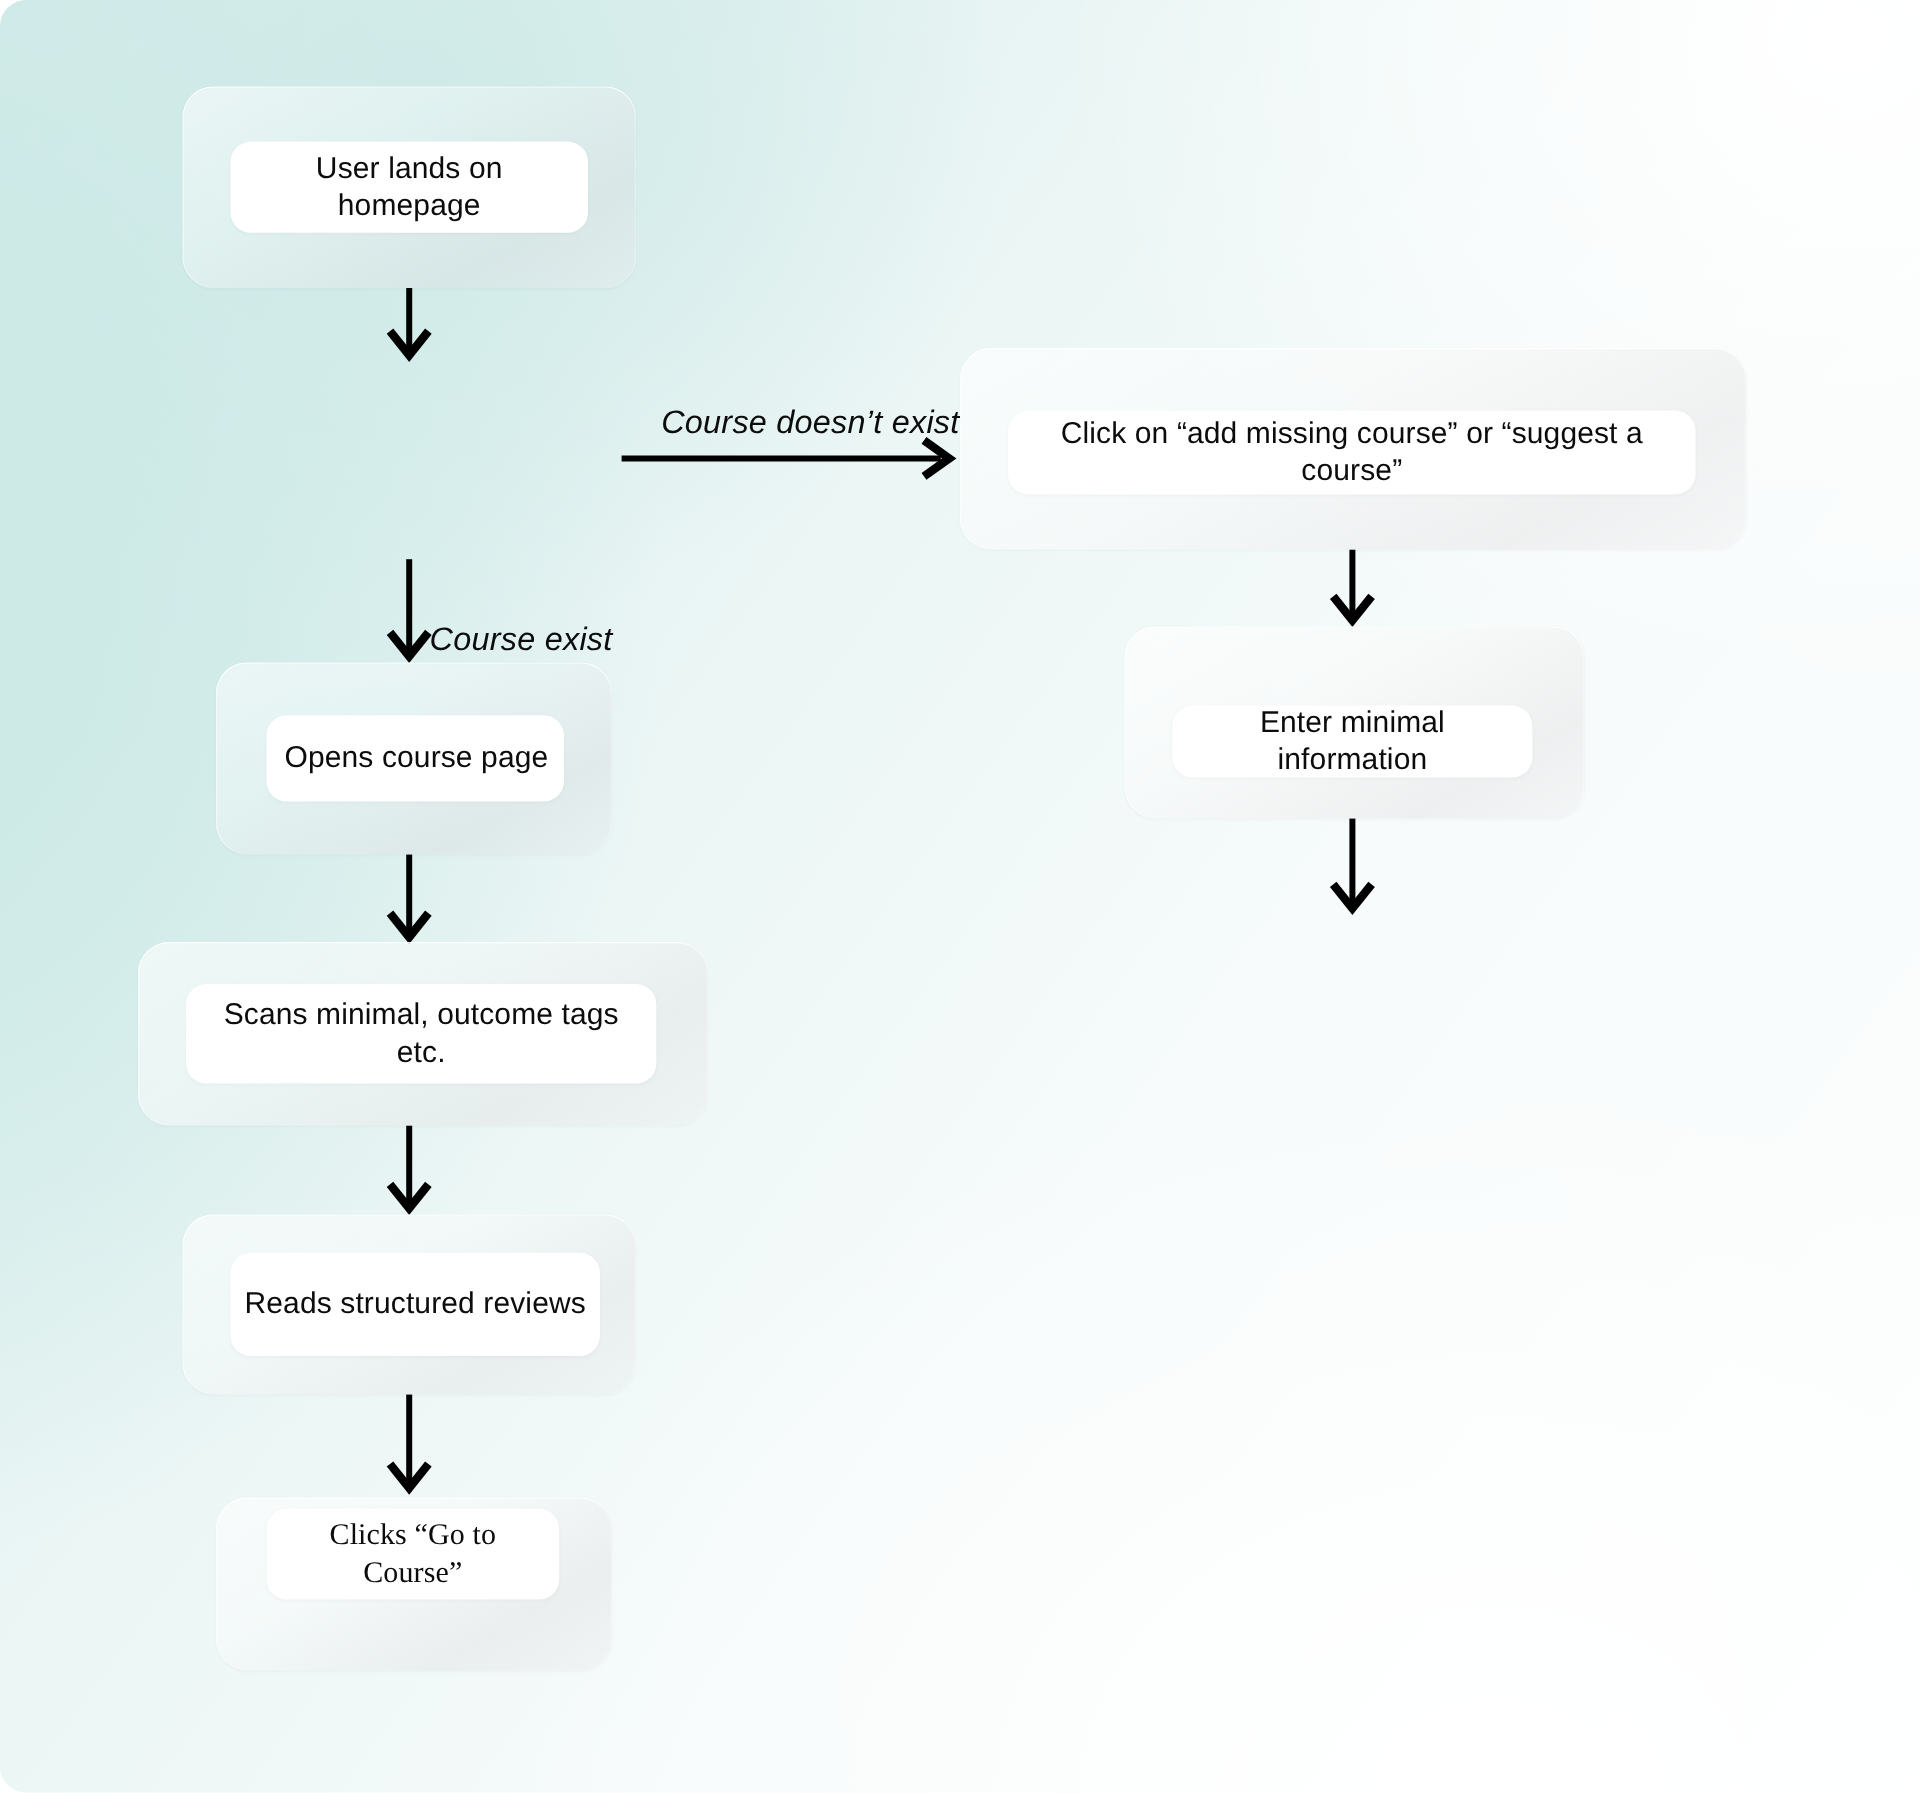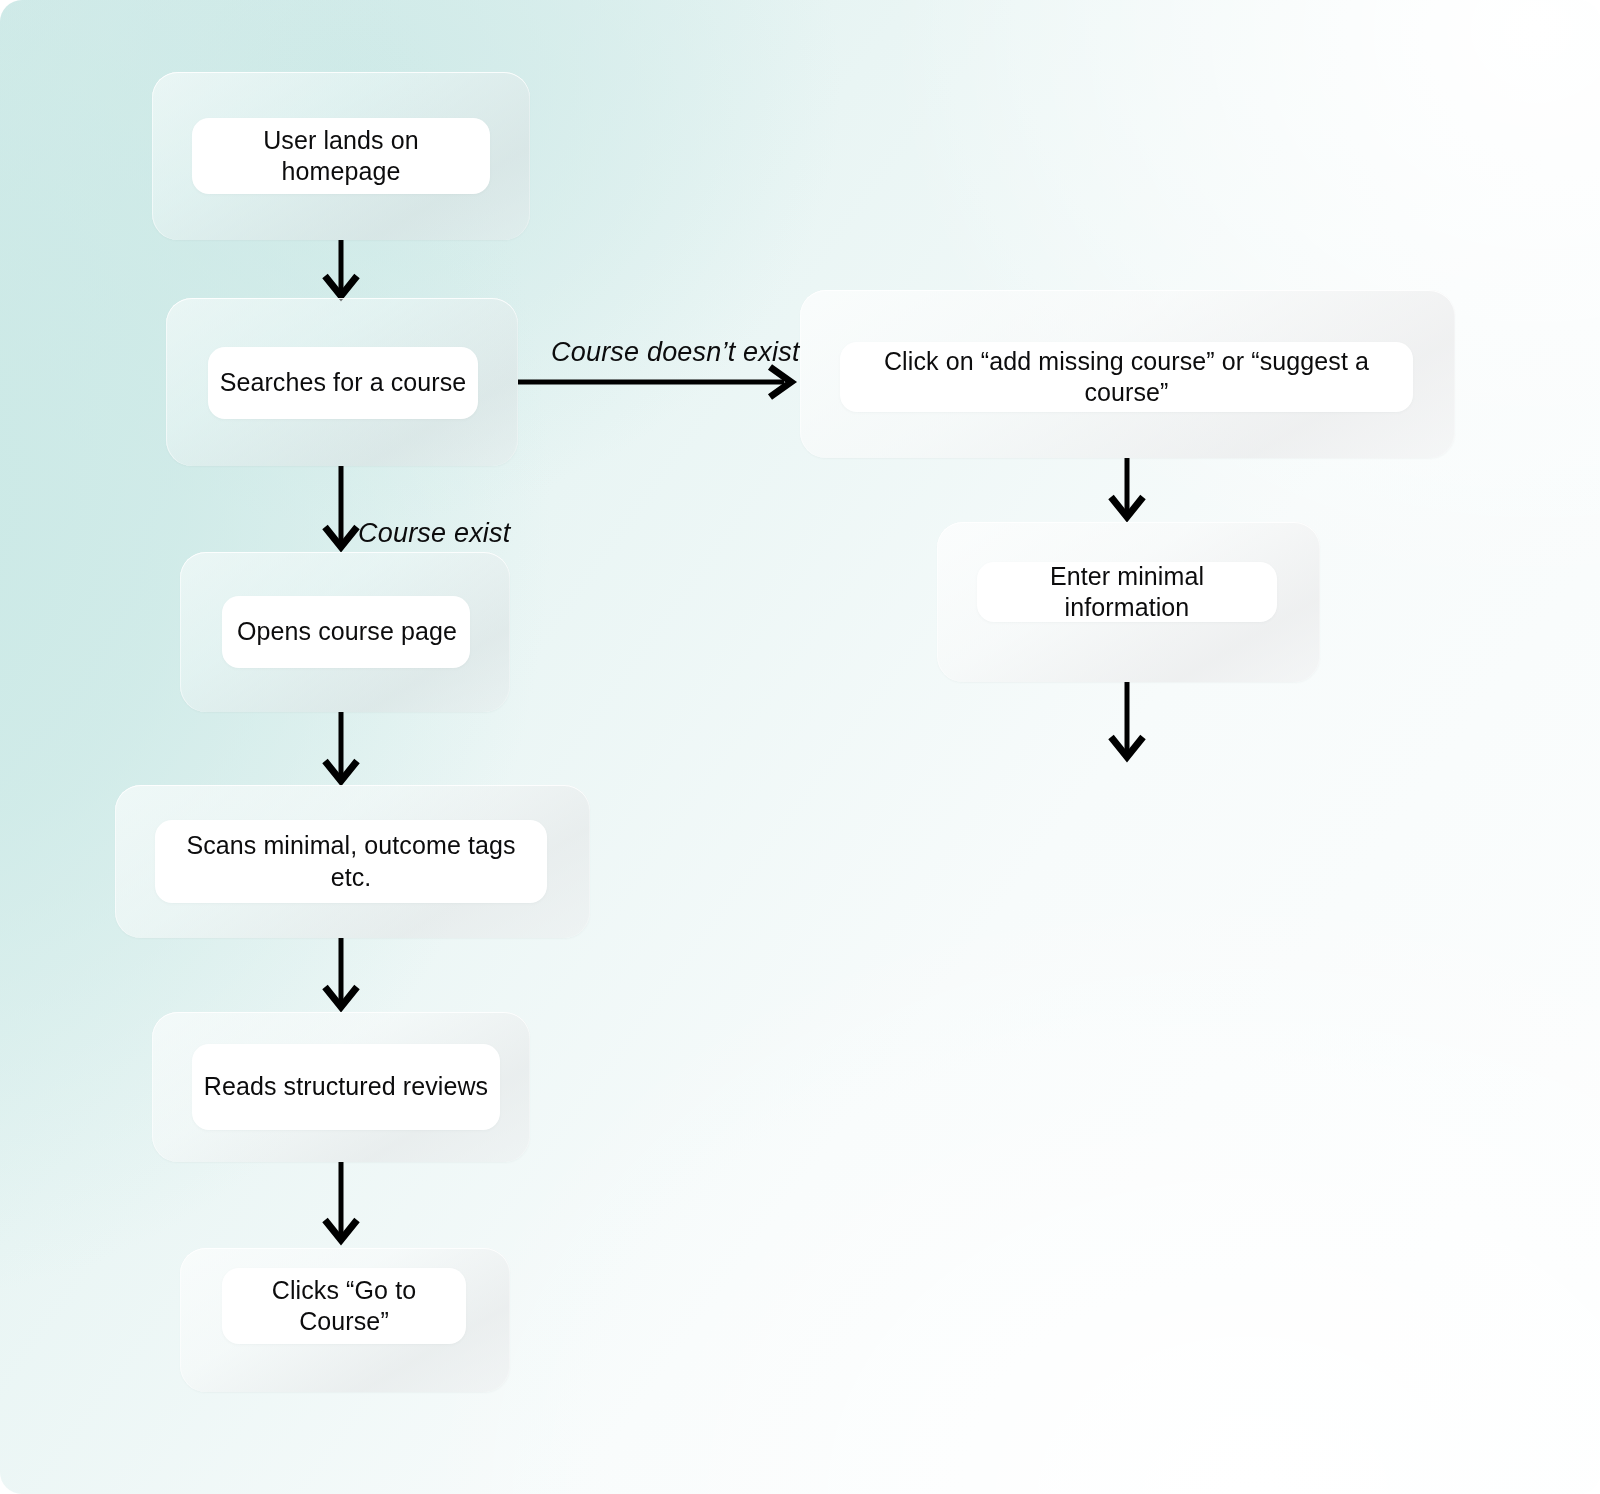--- a/index.html
+++ b/index.html
@@ -146,42 +146,39 @@
   </svg>
 
   <div class="edge-label" style="left:551px; top:337px;">Course doesn’t exist</div>
 
   <div class="edge-label" style="left:358px; top:475px;margin-top:43px;">Course exist</div>
 
   <div class="node tinted" style="left:152px; top:72px; width:378px; height:168px;">
     <div class="inner" style="left:40px; top:46px; width:298px; height:76px;">User lands on homepage</div>
   </div>
 
-  <div class="node tinted" style="left:166px; top:298px; width:352px; height:168px;">
-    <div class="inner" style="left:42px; top:49px; width:270px; height:72px;">Searches for a course</div>
-  </div>
 
   <div class="node tinted" style="left:180px; top:552px; width:330px; height:160px;">
     <div class="inner" style="left:42px; top:44px; width:248px; height:72px;padding-left:12px;">Opens course page</div>
   </div>
 
   <div class="node" style="left:115px; top:785px; width:475px; height:153px;">
     <div class="inner" style="left:40px; top:35px; width:392px; height:83px;">Scans minimal, outcome tags etc.</div>
   </div>
 
   <div class="node" style="left:152px; top:1012px; width:378px; height:150px;">
     <div class="inner" style="left:40px; top:32px; width:308px; height:86px;">Reads structured reviews</div>
   </div>
 
   <div class="node" style="left:180px; top:1248px; width:330px; height:144px;">
-    <div class="inner" style="left:42px; top:20px; width:244px; height:76px;">Clicks “Go to Course”</div>
+    <div class="inner" style="left:42px; top:9px; width:244px; height:76px;font-family:Liberation Serif, serif;">Clicks “Go to Course”</div>
   </div>
 
   <div class="node warm" style="left:800px; top:290px; width:655px; height:168px;">
     <div class="inner" style="left:40px; top:52px; width:573px; height:70px;">Click on “add missing course” or “suggest a course”</div>
   </div>
 
   <div class="node warm" style="left:937px; top:522px; width:383px; height:160px;">
-    <div class="inner" style="left:40px; top:40px; width:300px; height:60px;text-align:center;">Enter minimal information</div>
+    <div class="inner" style="left:40px; top:66px; width:300px; height:60px;text-align:center;">Enter minimal information</div>
   </div>
 
 
 </div>
 
 </body></html>

